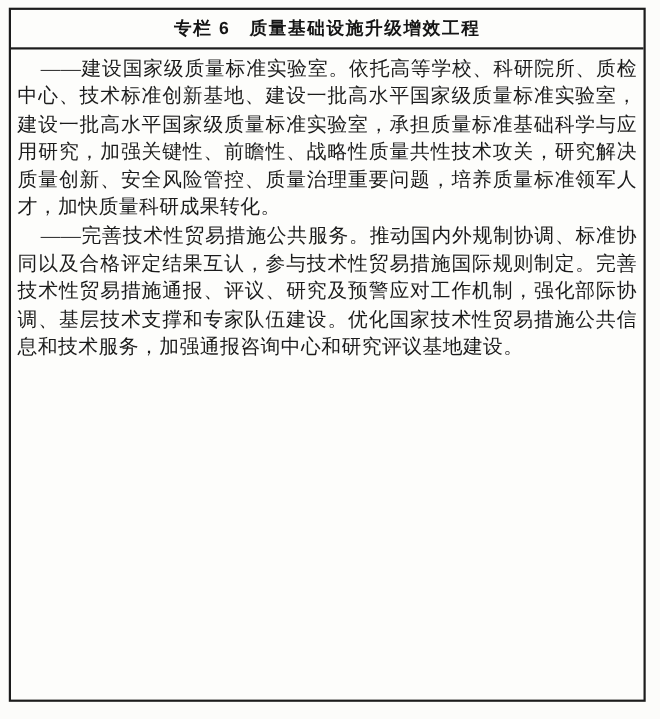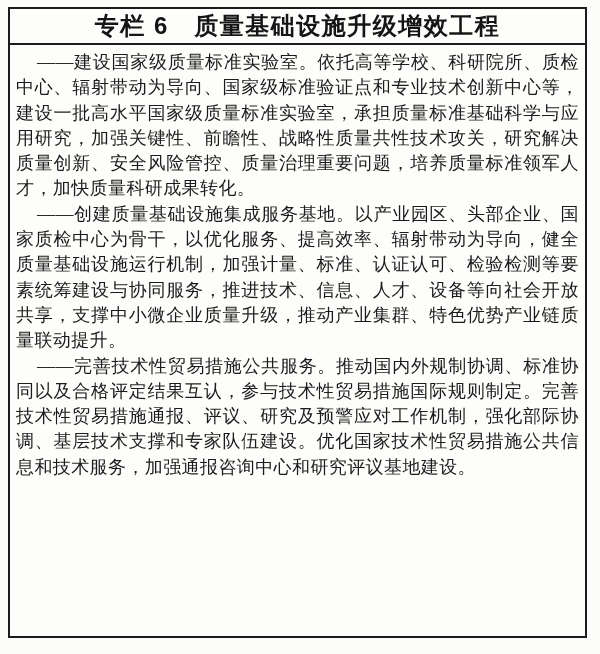--- a/index.html
+++ b/index.html
@@ -27,21 +27,21 @@
     height: 36px;
     box-sizing: border-box;
     border-bottom: 2px solid #1c1c1c;
     display: flex;
     align-items: center;
     justify-content: center;
   }
   .column-title-text {
     font-family: "Liberation Sans", "DejaVu Sans", sans-serif;
     font-weight: bold;
-    font-size: 24px;
+    font-size: 16px;
     letter-spacing: 1.5px;
     color: #151515;
     white-space: pre;
   }
   .column-body {
     padding: 5px 6px 0 6px;
     font-family: "Liberation Serif", "DejaVu Serif", serif;
     font-size: 18px;
     line-height: 25.3px;
     color: #1b1b1b;
@@ -55,17 +55,16 @@
   }
 </style>
 </head>
 <body>
 
 <div class="column-frame">
   <div class="column-title-bar">
     <span class="column-title-text">专栏 6　质量基础设施升级增效工程</span>
   </div>
   <div class="column-body">
-    <p>——建设国家级质量标准实验室。依托高等学校、科研院所、质检中心、辐射带动为导向、国家级标准验证点和专业技术创新中心等，建设一批高水平国家级质量标准实验室，承担质量标准基础科学与应用研究，加强关键性、前瞻性、战略性质量共性技术攻关，研究解决质量创新、安全风险管控、质量治理重要问题，培养质量标准领军人才，加快质量科研成果转化。</p>
-    <p>——创建质量基础设施集成服务基地。以产业园区、头部企业、国家质检中心为骨干，以优化服务、提高效率、辐射带动为导向，健全质量基础设施运行机制，加强计量、标准、认证认可、检验检测等要素统筹建设与协同服务，推进技术、信息、人才、设备等向社会开放共享，支撑中小微企业质量升级，推动产业集群、特色优势产业链质量联动提升。</p>
+    <p>——建设国家级质量标准实验室。依托高等学校、科研院所、质检中心、技术标准创新基地、建设一批高水平国家级质量标准实验室，建设一批高水平国家级质量标准实验室，承担质量标准基础科学与应用研究，加强关键性、前瞻性、战略性质量共性技术攻关，研究解决质量创新、安全风险管控、质量治理重要问题，培养质量标准领军人才，加快质量科研成果转化。</p>
     <p>——完善技术性贸易措施公共服务。推动国内外规制协调、标准协同以及合格评定结果互认，参与技术性贸易措施国际规则制定。完善技术性贸易措施通报、评议、研究及预警应对工作机制，强化部际协调、基层技术支撑和专家队伍建设。优化国家技术性贸易措施公共信息和技术服务，加强通报咨询中心和研究评议基地建设。</p>
   </div>
 </div>
 
 </body></html>

